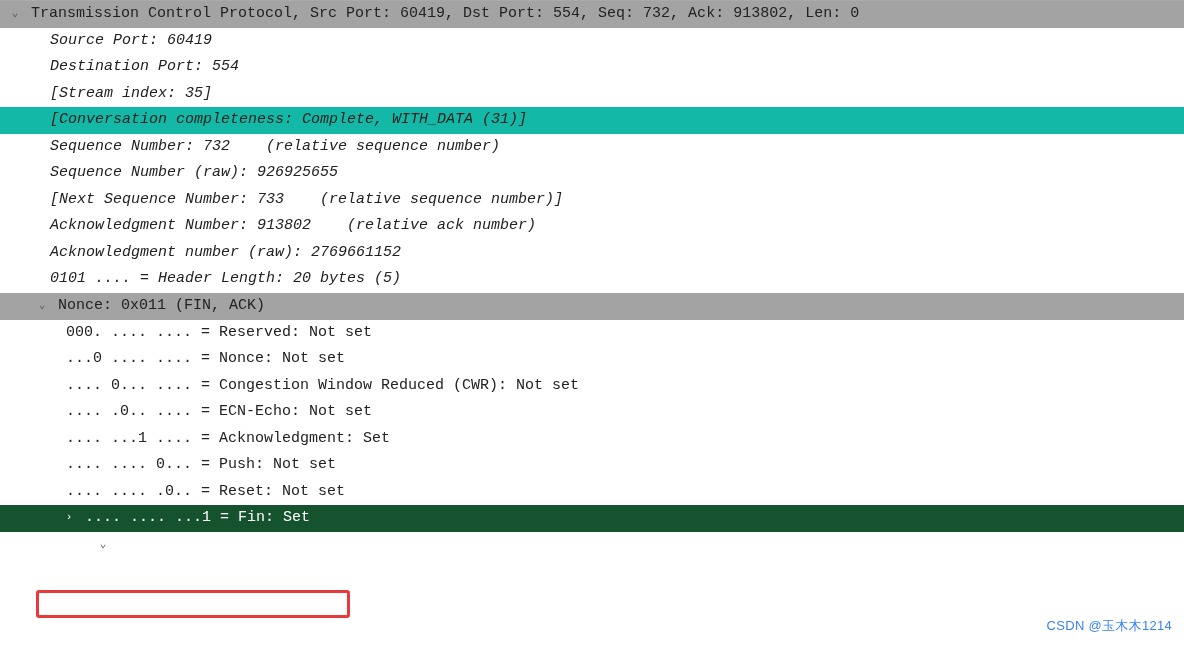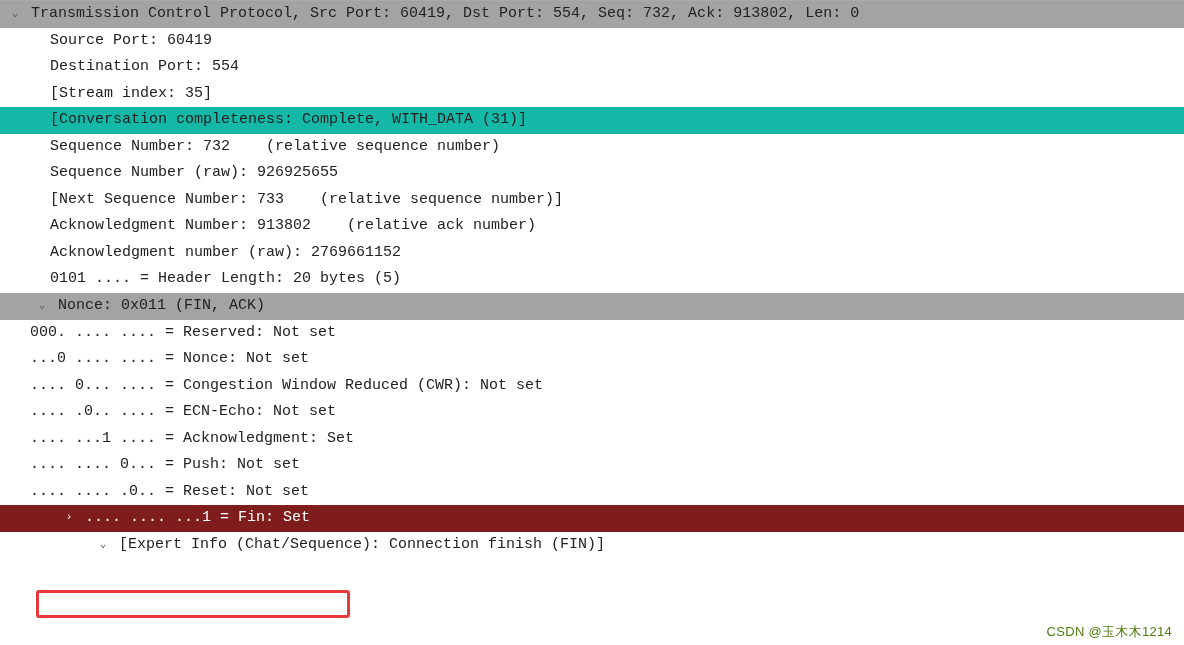--- a/index.html
+++ b/index.html
@@ -16,46 +16,46 @@
     border-top: 1px solid #aaa;
   }
   .tree { padding: 0; }
   .row {
     white-space: pre;
     padding-left: 8px;
     cursor: default;
   }
   .row.hl-cyan { background: #a3a3a3; }
   .row.hl-lightblue { background: #14b8a6; }
-  .row.hl-selected { background: #7f1d1d; color: #fff; }
+  .row.hl-selected { background: #14532d; color: #fff; }
   .chevron {
     display: inline-block;
     width: 14px;
     text-align: center;
     color: #555;
     font-size: 11px;
     transform: translateY(-1px);
   }
   .chevron.closed::before { content: "›"; }
   .chevron.open::before { content: "⌄"; }
-  .indent1 { padding-left: 50px; }
-  .indent2 { padding-left: 30px; }
+  .indent1 { padding-left: 50px; font-style: italic; }
+  .indent2 { padding-left: 30px; margin-left: 36px; }
   .red-box {
     position: absolute;
     border: 3px solid #e83a3a;
     border-radius: 3px;
     pointer-events: none;
   }
   .watermark {
     position: absolute;
     right: 12px;
-    bottom: 2px;
+    bottom: 8px;
     font-family: Arial, sans-serif;
     font-size: 13px;
-    color: #4d7c0f;
+    color: #3b82f6;
     letter-spacing: 0.3px;
   }
 </style>
 </head>
 <body>
 
 <div class="tree">
 
   <div class="row hl-cyan"><span class="chevron open"></span> <span>Transmission Control Protocol, Src Port: 60419, Dst Port: 554, Seq: 732, Ack: 913802, Len: 0</span></div>
 
@@ -75,19 +75,19 @@
   <div class="row indent2"><span>000. .... .... = Reserved: Not set</span></div>
   <div class="row indent2"><span>...0 .... .... = Nonce: Not set</span></div>
   <div class="row indent2"><span>.... 0... .... = Congestion Window Reduced (CWR): Not set</span></div>
   <div class="row indent2"><span>.... .0.. .... = ECN-Echo: Not set</span></div>
   <div class="row indent2"><span>.... ...1 .... = Acknowledgment: Set</span></div>
   <div class="row indent2"><span>.... .... 0... = Push: Not set</span></div>
   <div class="row indent2"><span>.... .... .0.. = Reset: Not set</span></div>
 
   <div class="row hl-selected">      <span class="chevron closed" style="color:#fff;"></span> <span>.... .... ...1 = Fin: Set</span></div>
 
-  <div class="row" style="padding-left:96px;"><span class="chevron open"></span> <span>[Expert Info (Chat/Sequence): Connection finish (FIN)]</span></div>
+  <div class="row" style="padding-left:96px;"><span class="chevron open"></span> </div>
 
 </div>
 
 <div class="red-box" id="redbox" style="left: 36px; top: 589px; width: 314px; height: 28px;"></div>
 
 <div class="watermark">CSDN @玉木木1214</div>
 
 </body></html>

